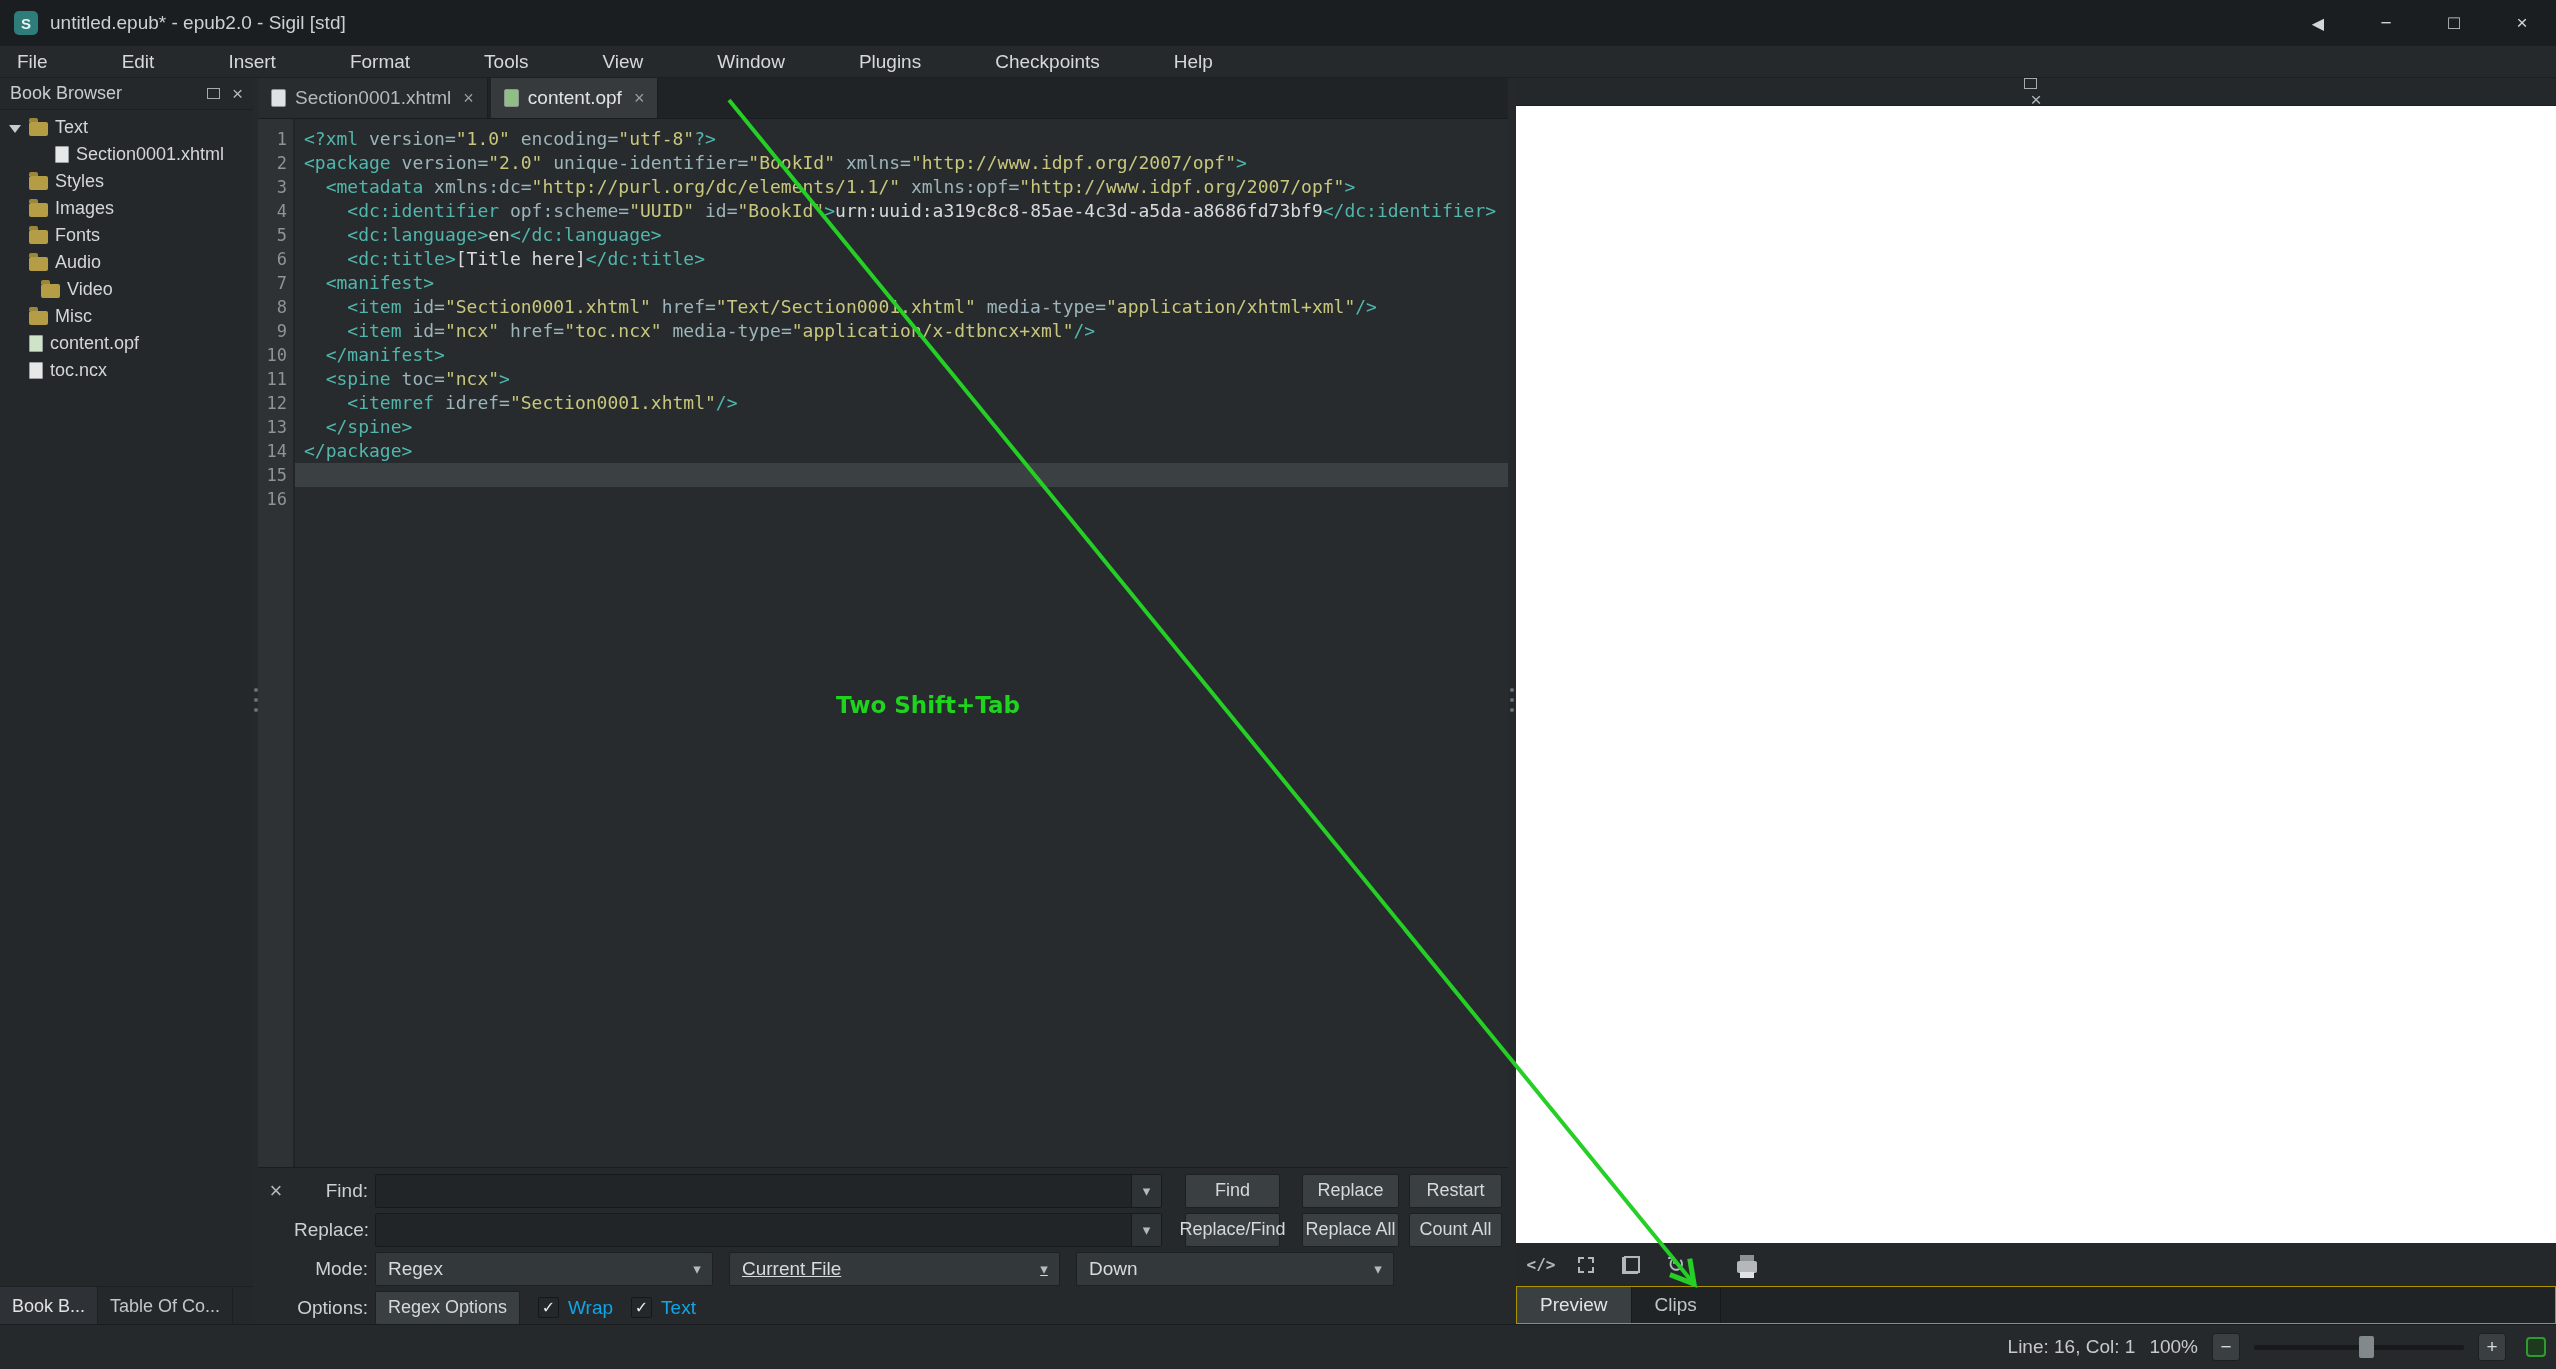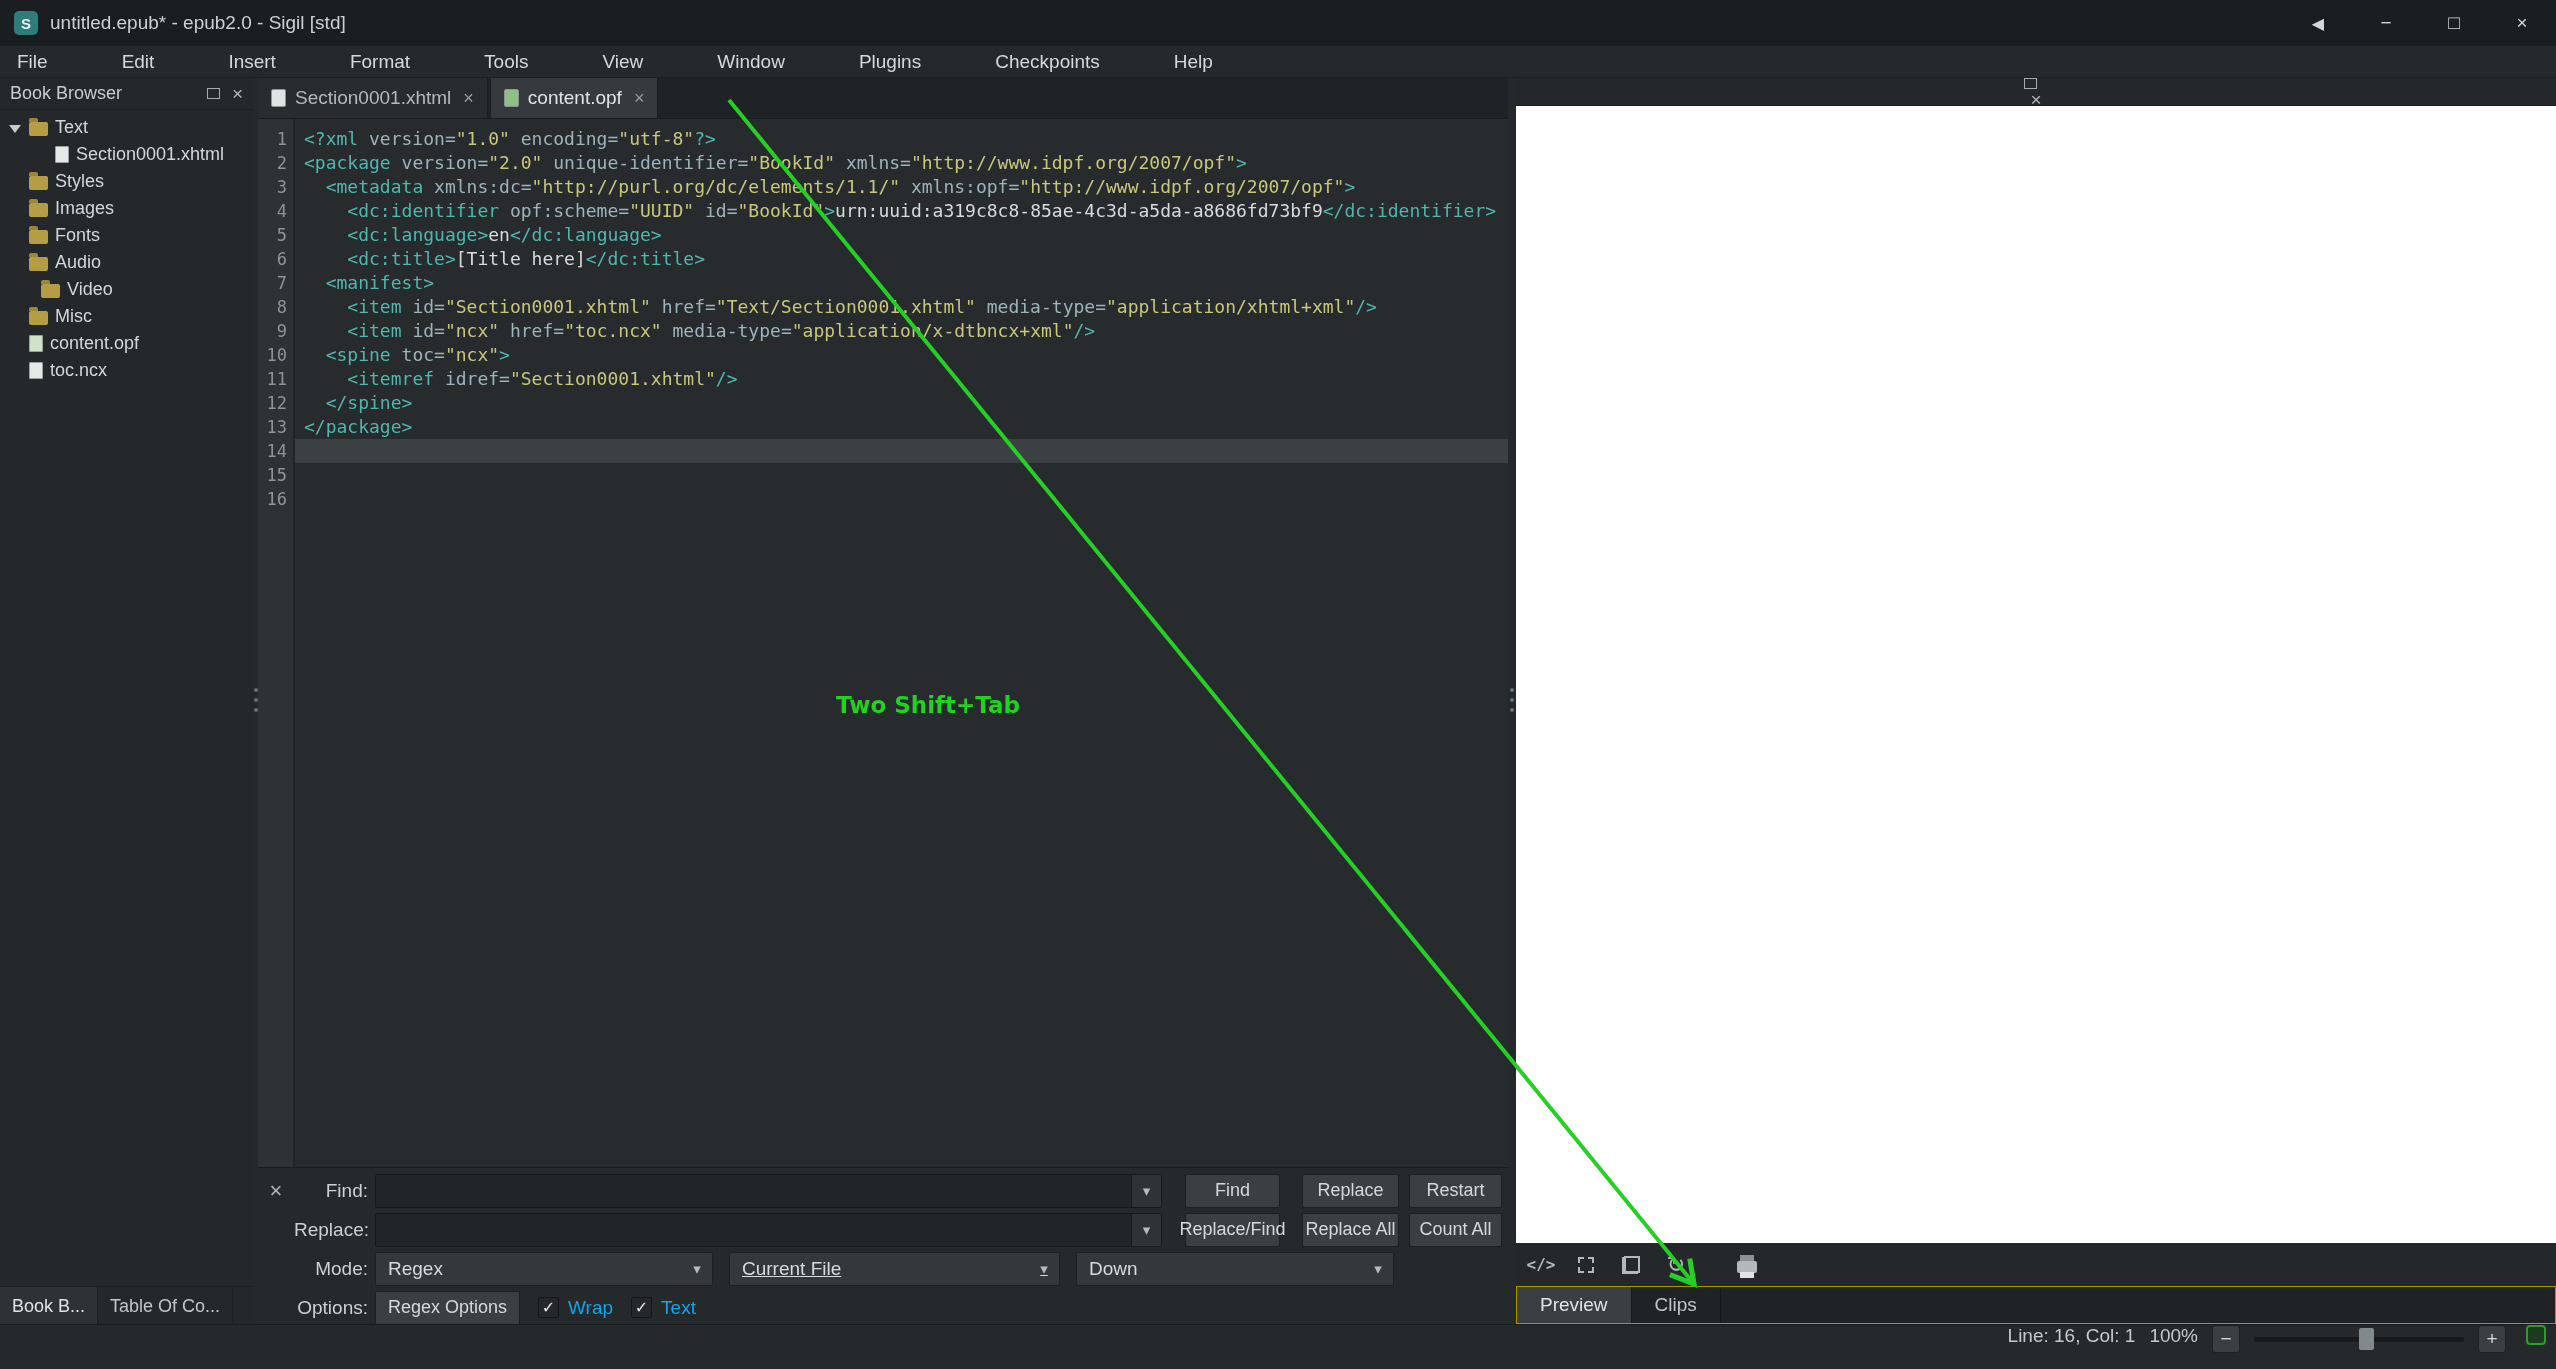--- a/index.html
+++ b/index.html
@@ -118,21 +118,21 @@
   .pt-rotate{font-size:22px;}
   .printer{margin-left:26px;}
   .pt-print{position:relative;width:20px;height:12px;background:#b4b8ba;border-radius:2px;margin-top:5px;}
   .pt-print::before{content:"";position:absolute;top:-6px;left:3px;width:14px;height:6px;background:#8c9294;}
   .pt-print::after{content:"";position:absolute;bottom:-5px;left:3px;width:14px;height:6px;background:#e0e2e3;}
   .preview-tabs{height:38px;background:#1f2325;border:1px solid #ab9400;display:flex;align-items:stretch;flex:0 0 auto;}
   .ptab{display:flex;align-items:center;padding:0 23px;font-size:19px;color:#c3c6c7;border-right:1px solid #16191b;}
   .ptab.active{background:#3a3f42;color:#e2e4e5;}
 
   
-  .statusbar{height:45px;background:#26292b;border-top:1px solid #1a1d1f;display:flex;align-items:flex-start;
+  .statusbar{height:45px;background:#26292b;border-top:1px solid #1a1d1f;display:flex;align-items:center;
     justify-content:flex-end;gap:14px;padding-right:10px;font-size:19px;color:#c6c8c9;flex:0 0 auto;}
   .sb-btn{width:28px;height:28px;background:#3a3f42;border:1px solid #1d2022;border-radius:3px;
     display:flex;align-items:center;justify-content:center;font-size:19px;color:#d6d8d9;}
   .sb-slider{position:relative;width:210px;height:28px;}
   .sb-groove{position:absolute;left:0;right:0;top:12px;height:5px;background:#17191b;border-radius:2px;}
   .sb-handle{position:absolute;left:50%;top:3px;width:15px;height:22px;background:#82898d;border-radius:2px;}
   .sb-grip{width:20px;height:20px;border:2px solid #2f9b2f;border-radius:4px;background:#1e3a1e;margin-left:6px;}
 
   
   .overlay{position:fixed;left:0;top:0;width:2556px;height:1369px;pointer-events:none;z-index:50;}
@@ -269,20 +269,21 @@
         <div class="code">
             <div class="code-line"><span class="tk-g">&lt;?xml</span><span class="tk-a"> version=</span><span class="tk-v">"1.0"</span><span class="tk-a"> encoding=</span><span class="tk-v">"utf-8"</span><span class="tk-g">?&gt;</span></div>
             <div class="code-line"><span class="tk-g">&lt;package</span><span class="tk-a"> version=</span><span class="tk-v">"2.0"</span><span class="tk-a"> unique-identifier=</span><span class="tk-v">"BookId"</span><span class="tk-a"> xmlns=</span><span class="tk-v">"http://www.idpf.org/2007/opf"</span><span class="tk-g">&gt;</span></div>
             <div class="code-line"><span class="tk-t">  </span><span class="tk-g">&lt;metadata</span><span class="tk-a"> xmlns:dc=</span><span class="tk-v">"http://purl.org/dc/elements/1.1/"</span><span class="tk-a"> xmlns:opf=</span><span class="tk-v">"http://www.idpf.org/2007/opf"</span><span class="tk-g">&gt;</span></div>
             <div class="code-line"><span class="tk-t">    </span><span class="tk-g">&lt;dc:identifier</span><span class="tk-a"> opf:scheme=</span><span class="tk-v">"UUID"</span><span class="tk-a"> id=</span><span class="tk-v">"BookId"</span><span class="tk-g">&gt;</span><span class="tk-t">urn:uuid:a319c8c8-85ae-4c3d-a5da-a8686fd73bf9</span><span class="tk-g">&lt;/dc:identifier&gt;</span></div>
             <div class="code-line"><span class="tk-t">    </span><span class="tk-g">&lt;dc:language&gt;</span><span class="tk-t">en</span><span class="tk-g">&lt;/dc:language&gt;</span></div>
             <div class="code-line"><span class="tk-t">    </span><span class="tk-g">&lt;dc:title&gt;</span><span class="tk-t">[Title here]</span><span class="tk-g">&lt;/dc:title&gt;</span></div>
             <div class="code-line"><span class="tk-t">  </span><span class="tk-g">&lt;manifest&gt;</span></div>
             <div class="code-line"><span class="tk-t">    </span><span class="tk-g">&lt;item</span><span class="tk-a"> id=</span><span class="tk-v">"Section0001.xhtml"</span><span class="tk-a"> href=</span><span class="tk-v">"Text/Section0001.xhtml"</span><span class="tk-a"> media-type=</span><span class="tk-v">"application/xhtml+xml"</span><span class="tk-g">/&gt;</span></div>
             <div class="code-line"><span class="tk-t">    </span><span class="tk-g">&lt;item</span><span class="tk-a"> id=</span><span class="tk-v">"ncx"</span><span class="tk-a"> href=</span><span class="tk-v">"toc.ncx"</span><span class="tk-a"> media-type=</span><span class="tk-v">"application/x-dtbncx+xml"</span><span class="tk-g">/&gt;</span></div>
+            <div class="code-line"><span class="tk-t">  </span><span class="tk-g">&lt;/manifest&gt;</span></div>
             <div class="code-line"><span class="tk-t">  </span><span class="tk-g">&lt;spine</span><span class="tk-a"> toc=</span><span class="tk-v">"ncx"</span><span class="tk-g">&gt;</span></div>
             <div class="code-line"><span class="tk-t">    </span><span class="tk-g">&lt;itemref</span><span class="tk-a"> idref=</span><span class="tk-v">"Section0001.xhtml"</span><span class="tk-g">/&gt;</span></div>
             <div class="code-line"><span class="tk-t">  </span><span class="tk-g">&lt;/spine&gt;</span></div>
             <div class="code-line"><span class="tk-g">&lt;/package&gt;</span></div>
             <div class="code-line cur"></div>
           </div>
       </div>
 
       <div class="find-panel">
         <div class="fr-row">

